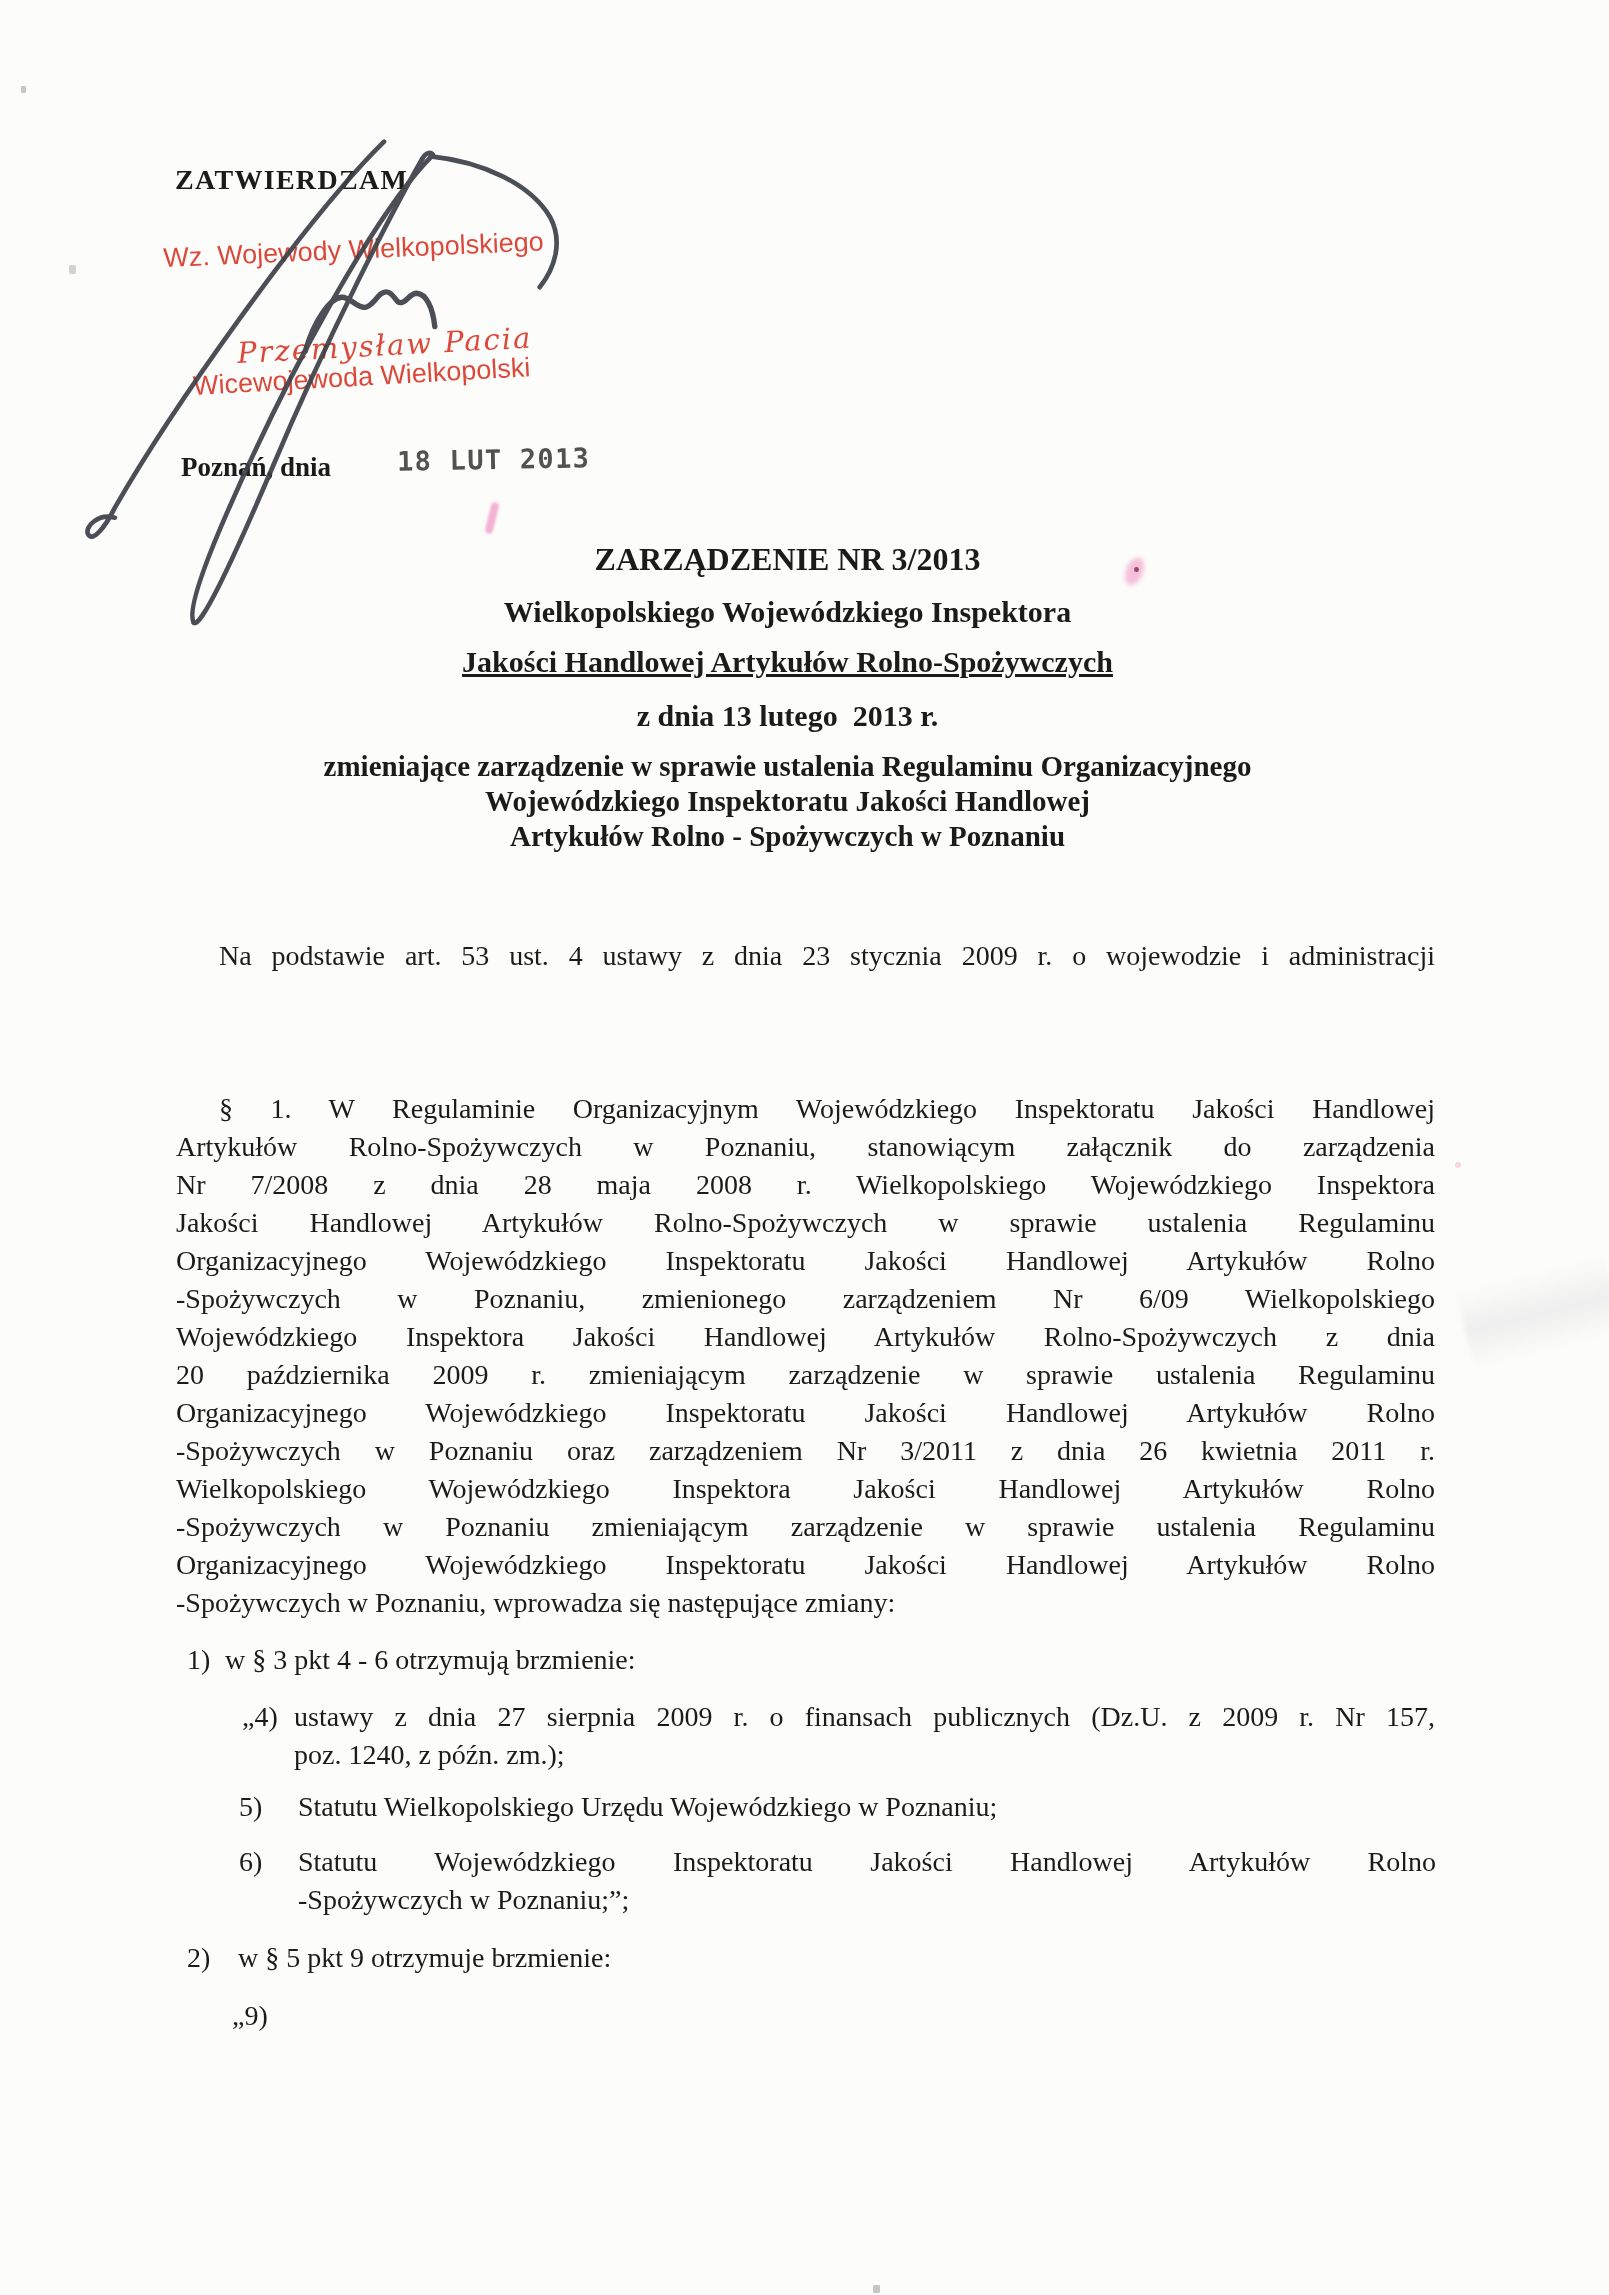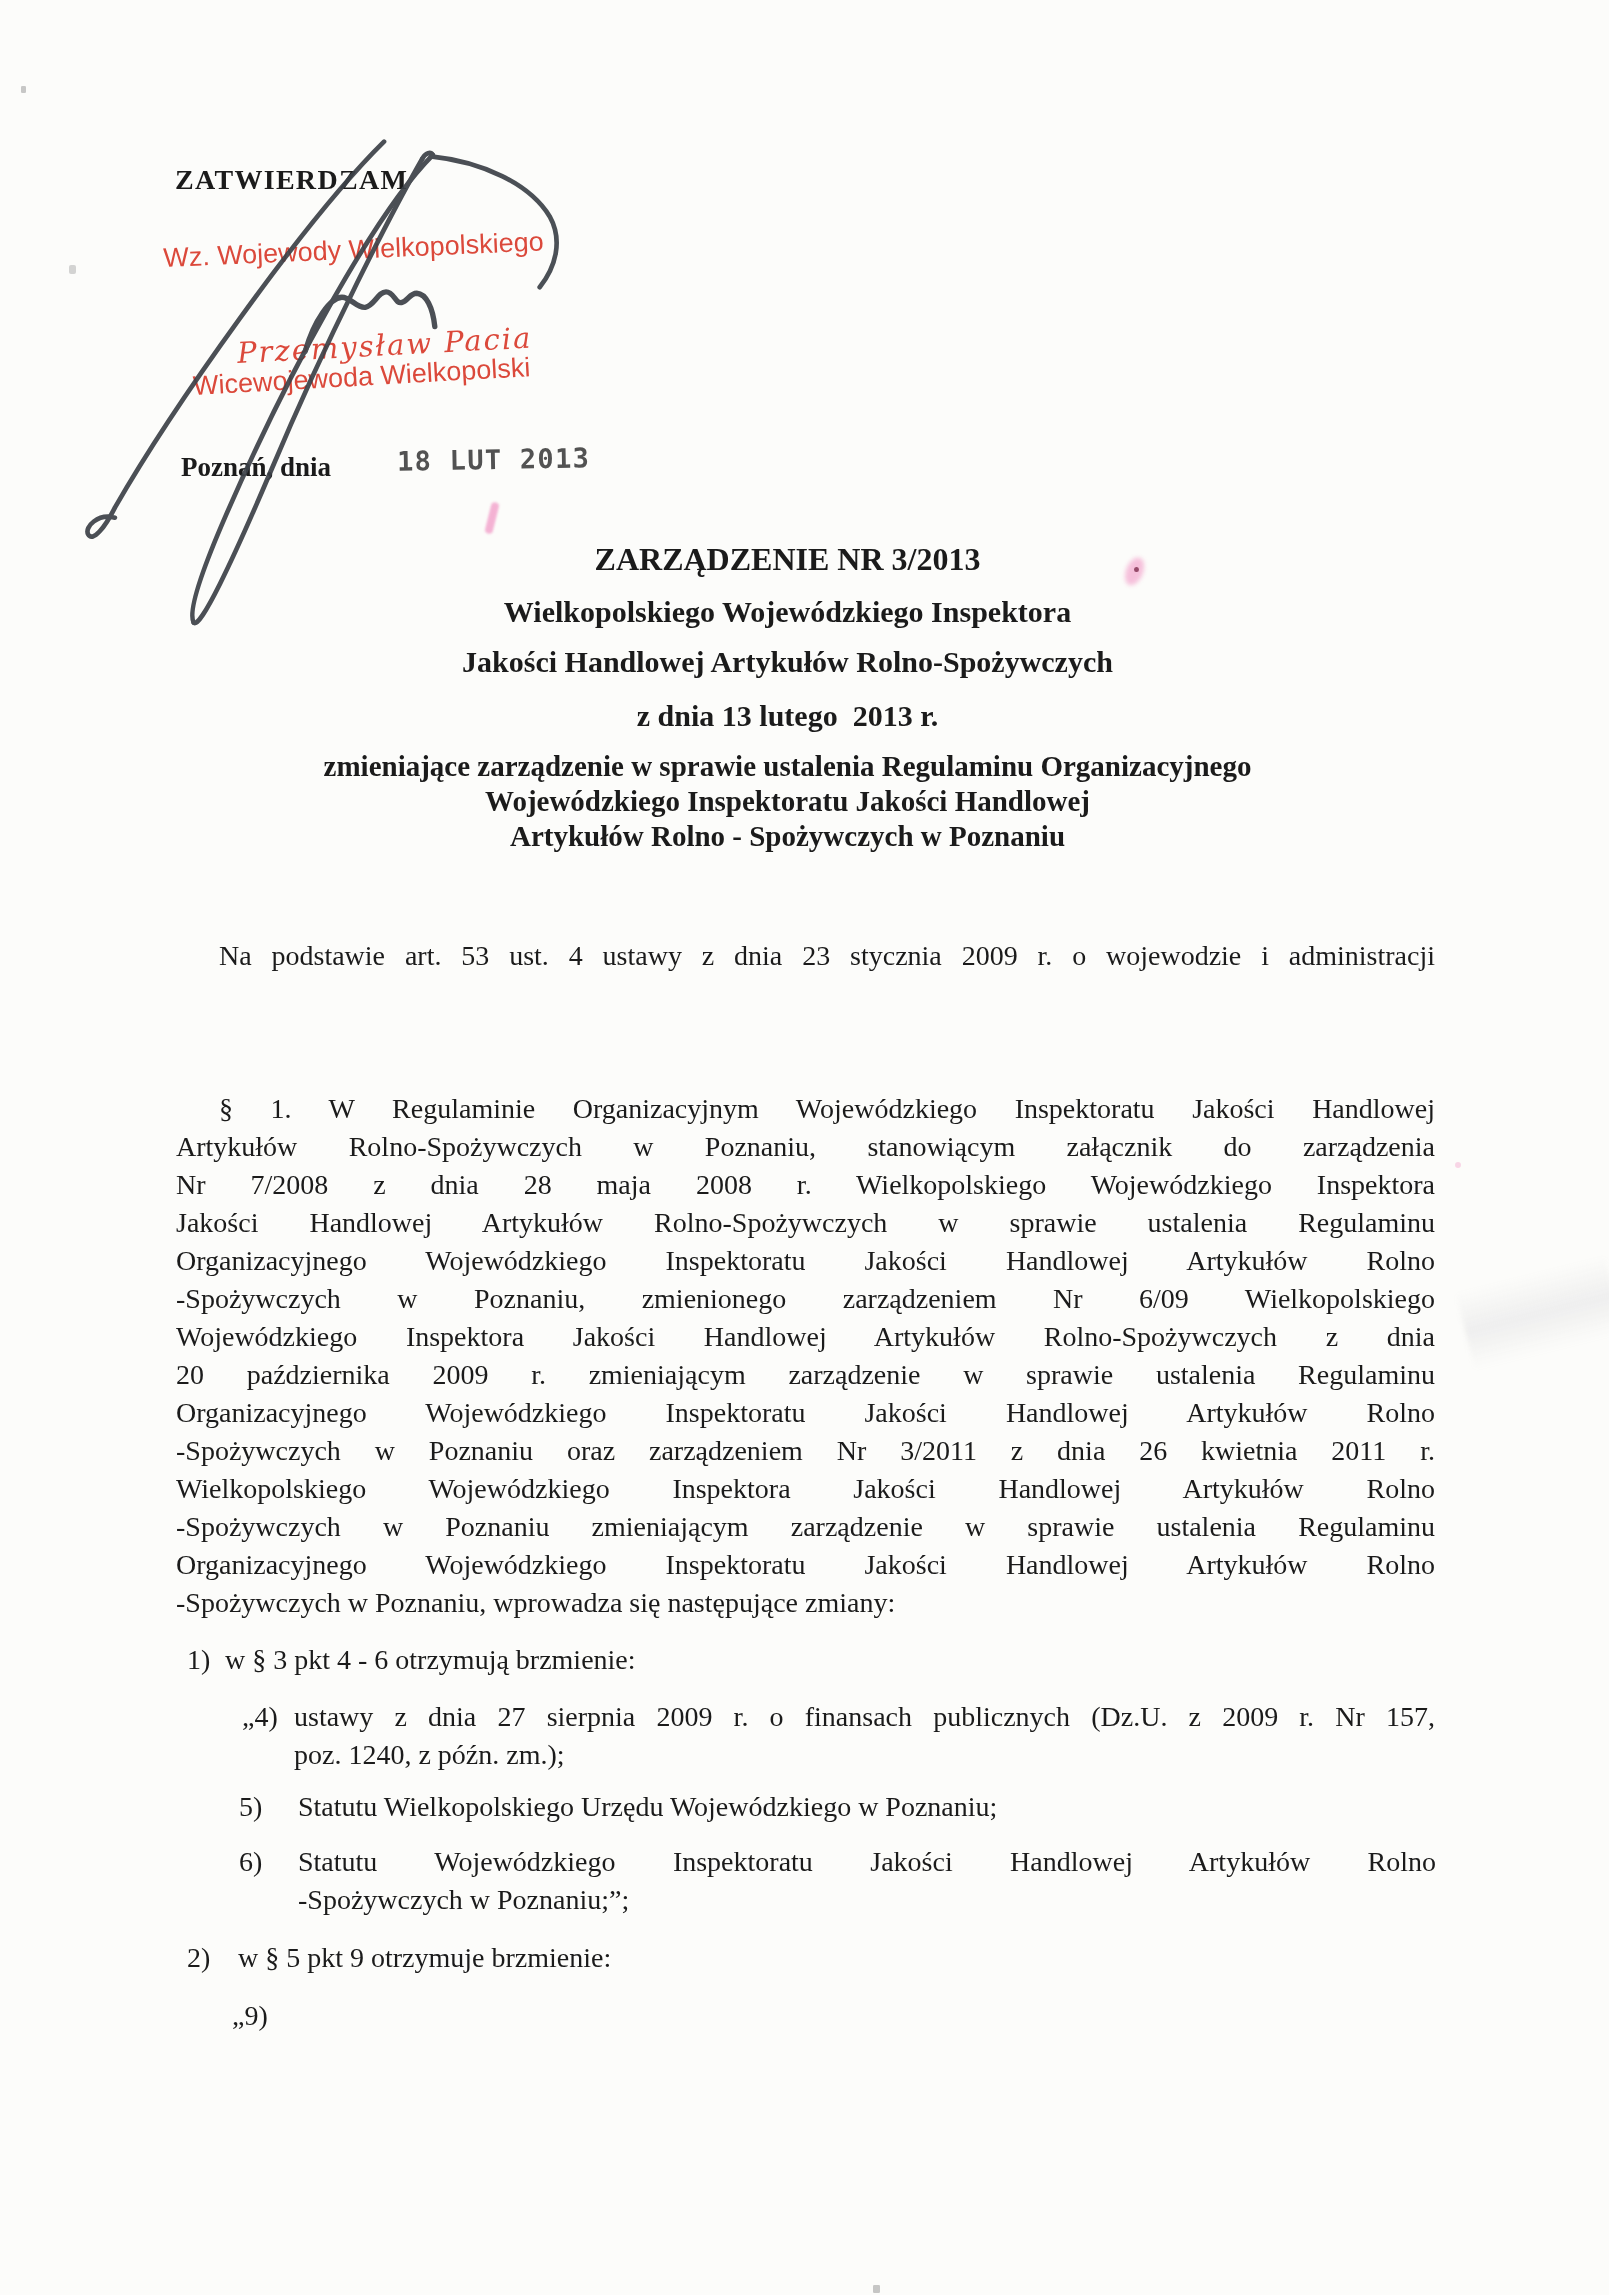--- a/index.html
+++ b/index.html
@@ -23,21 +23,21 @@
   .place{left:181px; top:452px; font-size:27px; font-weight:bold; white-space:nowrap;}
   .datestamp{
     left:397px; top:444px; font-size:27px; font-weight:bold;
     font-family:"DejaVu Sans Mono",monospace; color:var(--date-ink);
     letter-spacing:1.3px; transform:rotate(-1deg); opacity:.88; white-space:nowrap;
   }
   
   .tline{left:153px; width:1269px; text-align:center; font-weight:bold; white-space:nowrap;}
   .t1{top:541px; font-size:32px;}
   .t2{top:595px; font-size:30px;}
-  .t3{top:645px; font-size:30px;}
+  .t3{top:645px; font-size:30px;text-decoration:underline;}
   .t4{top:699px; font-size:30px;}
   .s1{top:750px; font-size:29px;}
   .s2{top:785px; font-size:29px;}
   .s3{top:820px; font-size:29px;}
   
   .para{font-size:28px; line-height:38px;}
   .line{display:block; text-align:left;}
   .jl{text-align:justify; text-align-last:justify;}
   .indent-first .line:first-child{text-indent:43px;}
   .preamble{left:176px; top:937px; width:1259px;}

